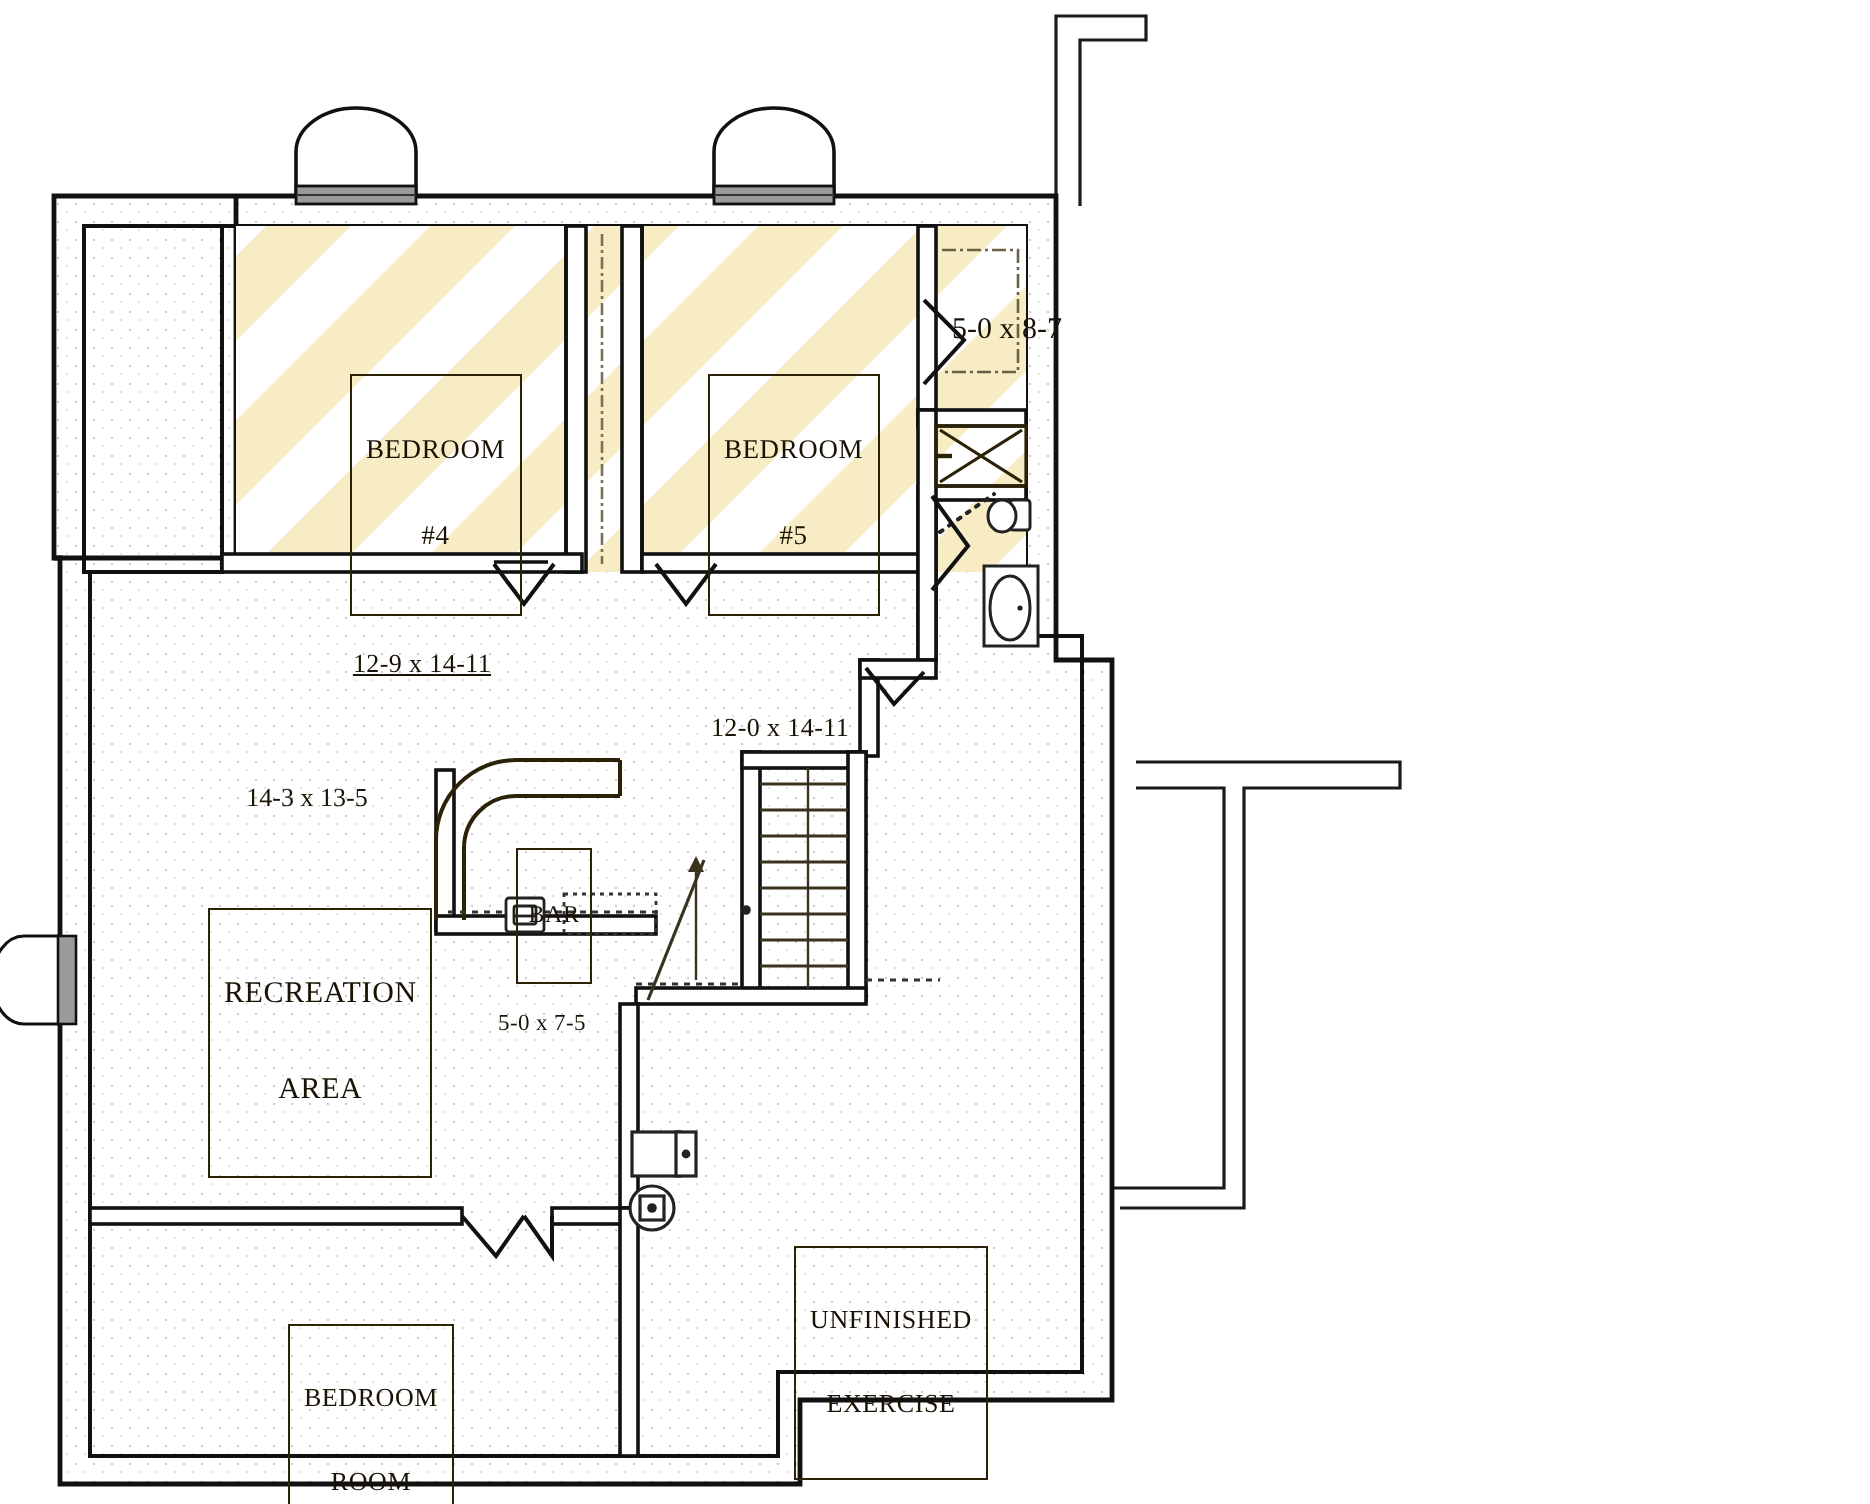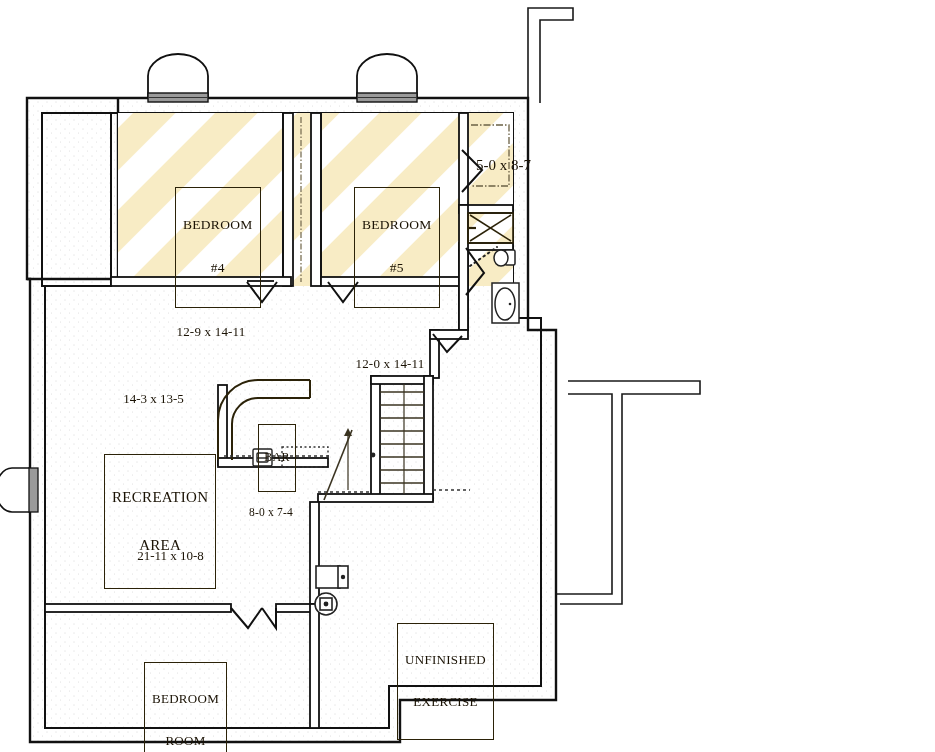--- a/index.html
+++ b/index.html
@@ -275,21 +275,21 @@
       </g>
     </g>
 
   </svg>
 
   <div class="room-label" style="left:158px; top:172px; width:106px; font-size:13.5px;">
     <span class="boxed">
       <span class="lbl-name">BEDROOM</span>
       <span class="lbl-name">#4</span>
     </span>
-    <span class="dim" style="font-size:13px;">12-9 x 14-11</span>
+    <span class="dim" style="font-size:13px;text-decoration:underline;">12-9 x 14-11</span>
   </div>
 
   <div class="room-label" style="left:337px; top:172px; width:106px; font-size:13.5px;">
     <span class="boxed">
       <span class="lbl-name">BEDROOM</span>
       <span class="lbl-name">#5</span>
     </span>
     <span class="dim" style="font-size:13px;margin-top:34px;">12-0 x 14-11</span>
   </div>
 
@@ -301,29 +301,26 @@
     <span>14-3 x 13-5</span>
   </div>
 
   <div class="room-label" style="left:89px; top:438px; width:118px; font-size:15px;">
     <span class="boxed">
       <span class="lbl-name">RECREATION</span>
       <span class="lbl-name">AREA</span>
     </span>
   </div>
 
-  <div class="room-label" style="left:99px; top:535px; width:130px; font-size:13px;">
-    <span>21-11 x 10-8</span>
-  </div>
 
   <div class="room-label" style="left:238px; top:411px; width:66px; font-size:12px;">
     <span class="boxed" style="padding:0px 5px 1px 5px;text-align:center;">
       <span class="lbl-name">BAR</span>
     </span>
-    <span class="dim" style="font-size:11.5px; margin-top:1px;">8-0 x 7-4</span>
+    <span class="dim" style="font-size:11.5px; margin-top:1px;">5-0 x 7-5</span>
   </div>
 
   <div class="room-label" style="left:129px; top:648px; width:100px; font-size:13px;">
     <span class="boxed">
       <span class="lbl-name">BEDROOM</span>
       <span class="lbl-name">ROOM</span>
     </span>
     
   </div>
 

